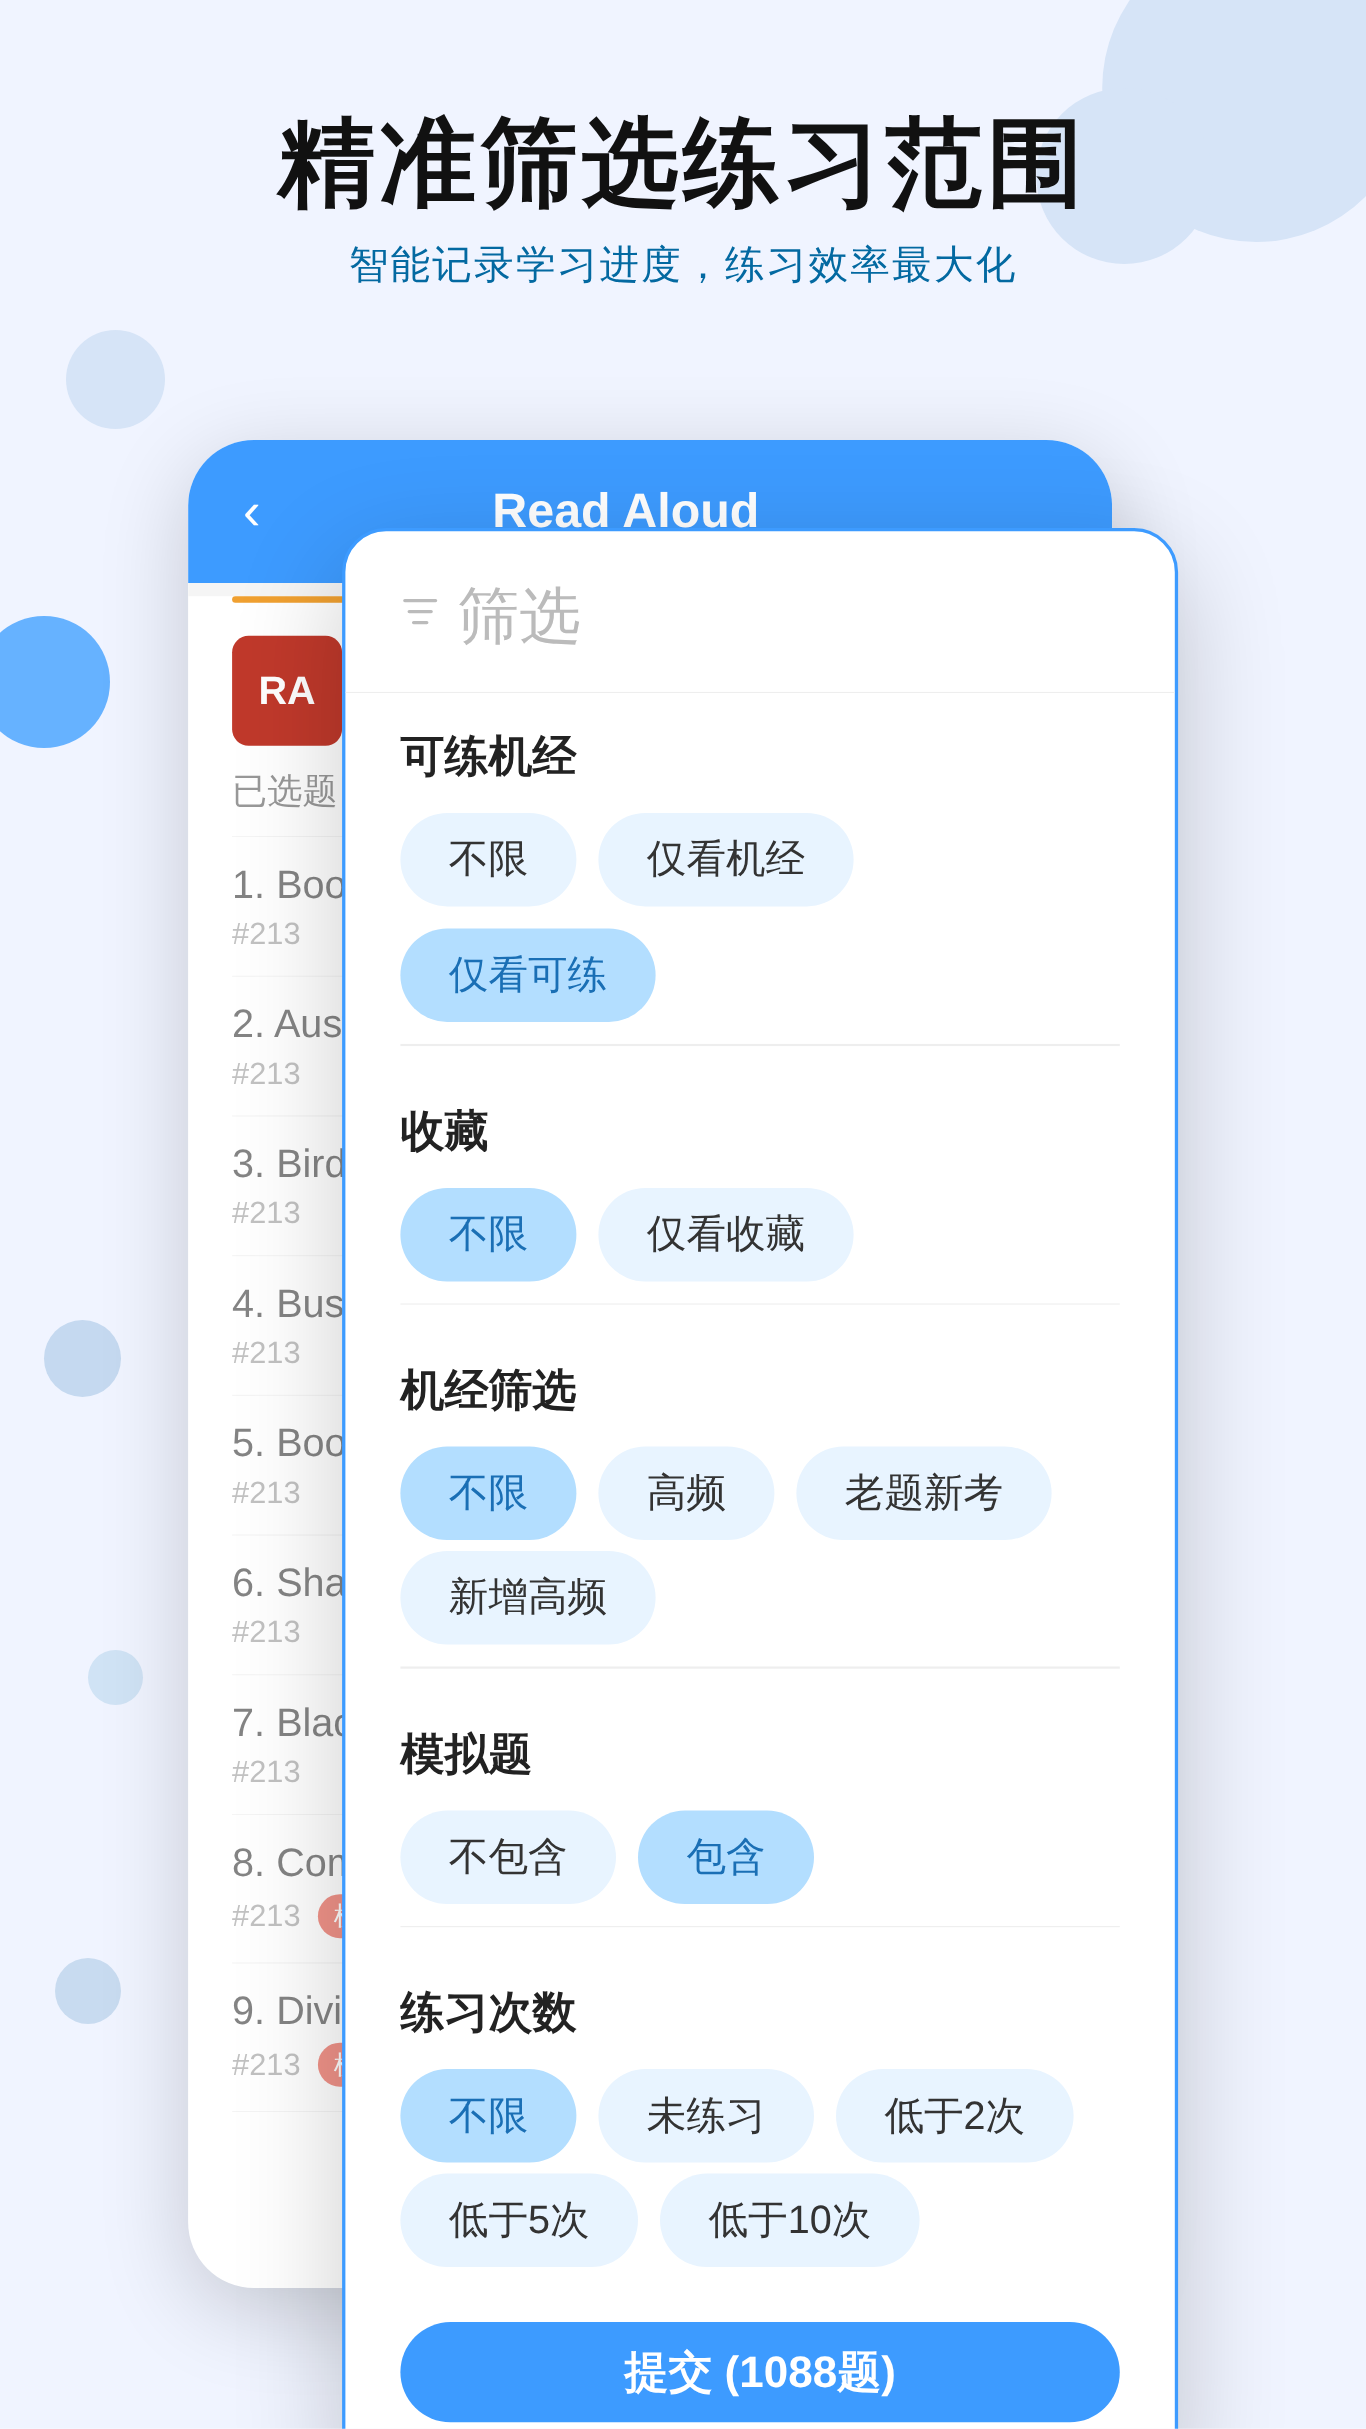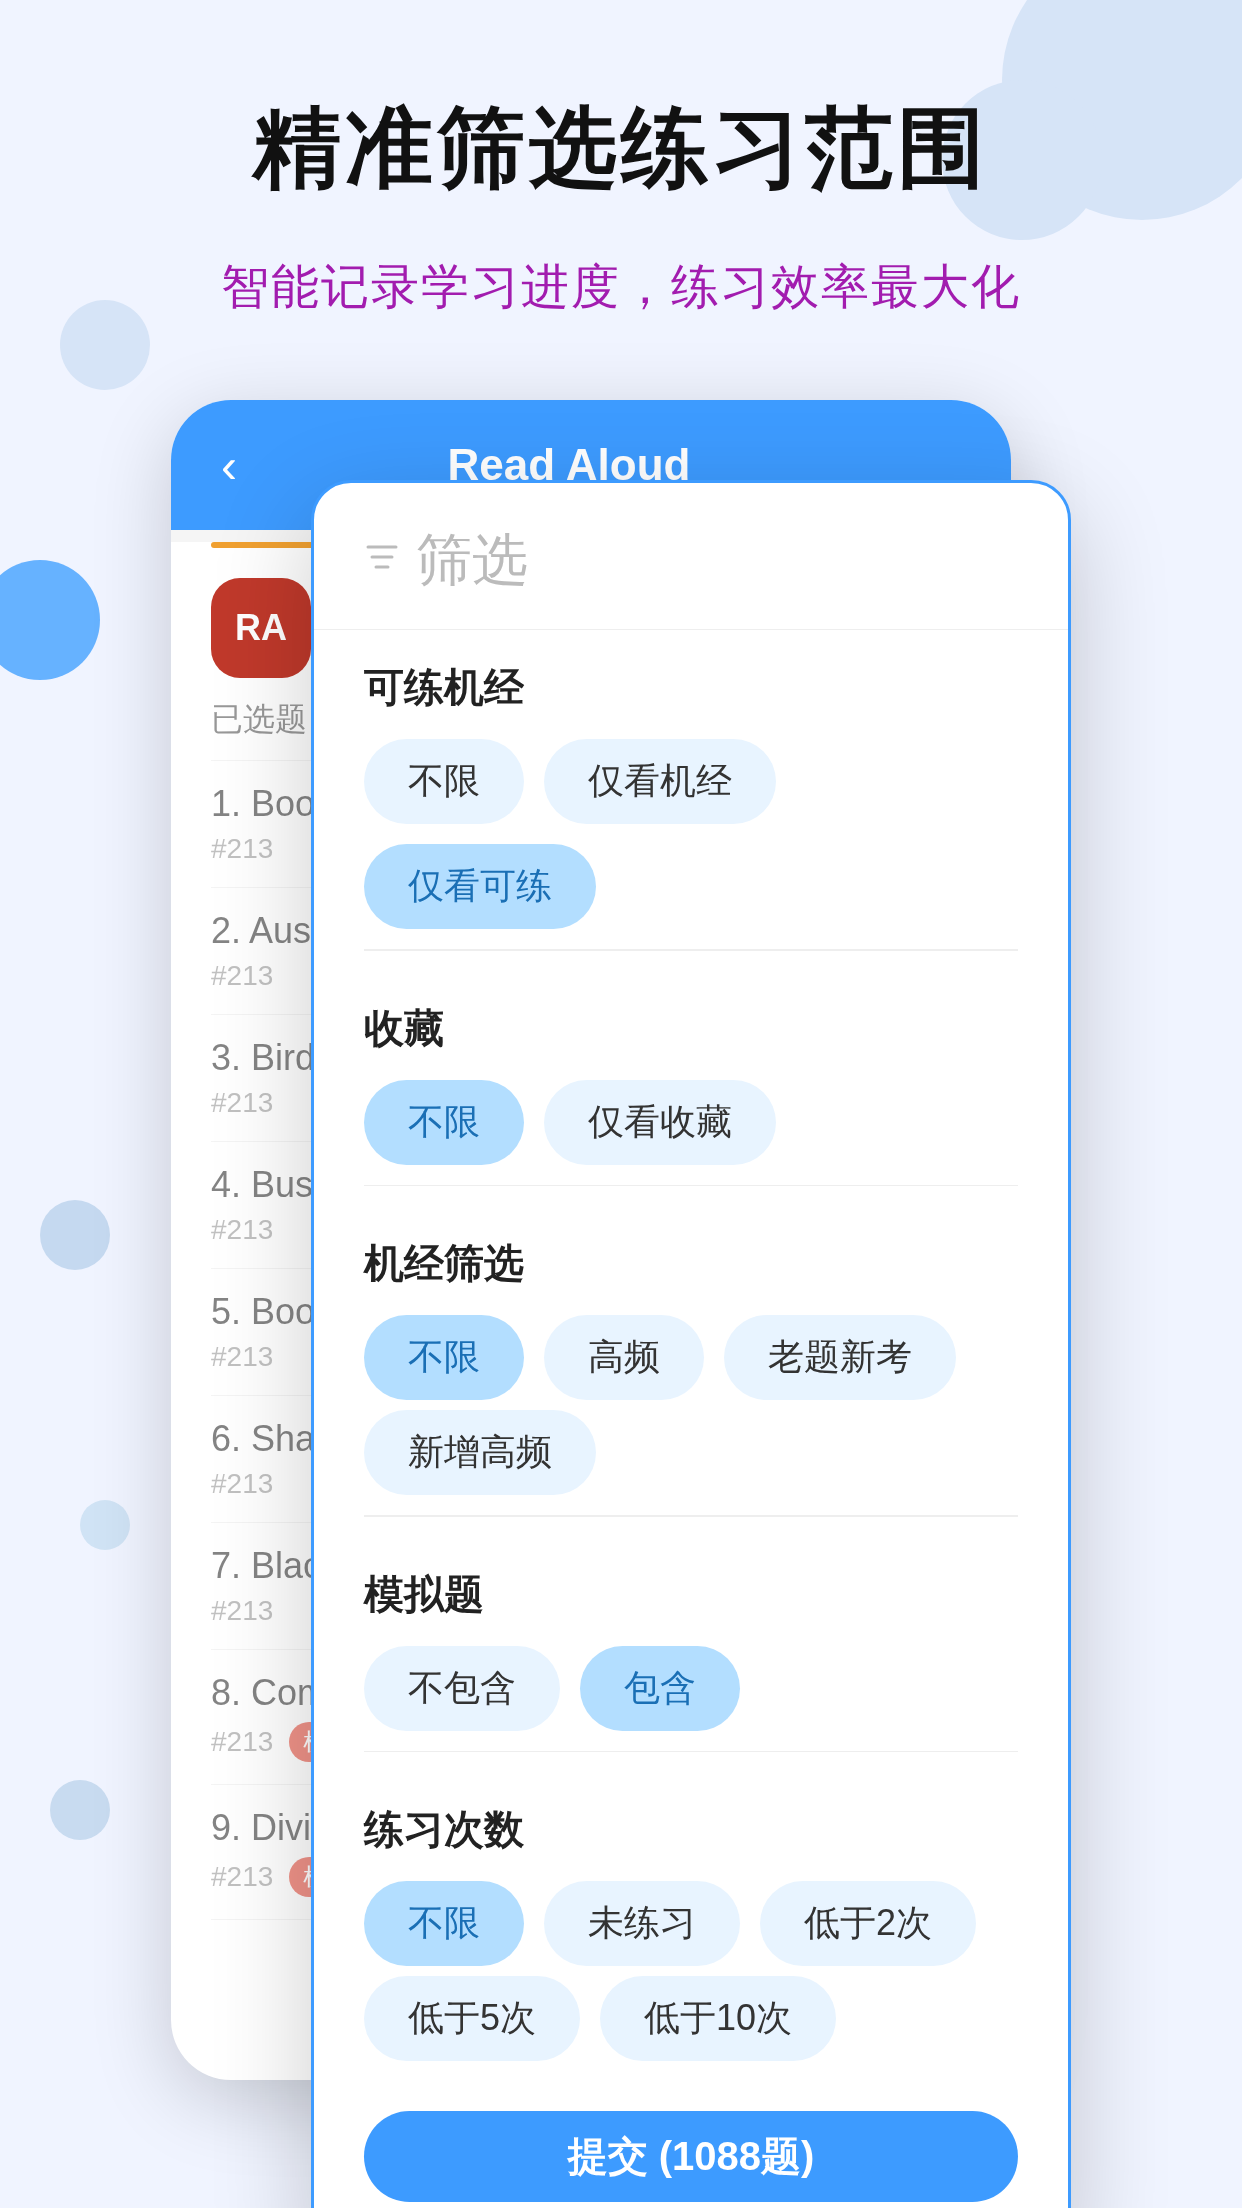--- a/index.html
+++ b/index.html
@@ -63,23 +63,23 @@
       padding: 0 60px;
     }
     .main-title {
       font-size: 88px;
       font-weight: 900;
       color: #111;
       letter-spacing: 4px;
       line-height: 1.1;
     }
     .sub-title {
-      margin-top: 58px;
-      font-size: 48px;
-      color: #a21caf;
+      margin-top: 20px;
+      font-size: 36px;
+      color: #0369a1;
       font-weight: 400;
       letter-spacing: 2px;
     }
 
     
     .phone-wrapper {
       position: absolute;
       top: 400px;
       left: 50%;
       transform: translateX(-50%);
@@ -122,21 +122,21 @@
     
     .ra-badge-container {
       padding: 30px 40px 0;
       display: flex;
       align-items: center;
       gap: 20px;
     }
     .ra-badge {
       width: 100px; height: 100px;
       background: #c0392b;
-      border-radius: 29px;
+      border-radius: 15px;
       display: flex;
       align-items: center;
       justify-content: center;
       color: #fff;
       font-size: 36px;
       font-weight: 700;
     }
 
     
     .bg-list {

